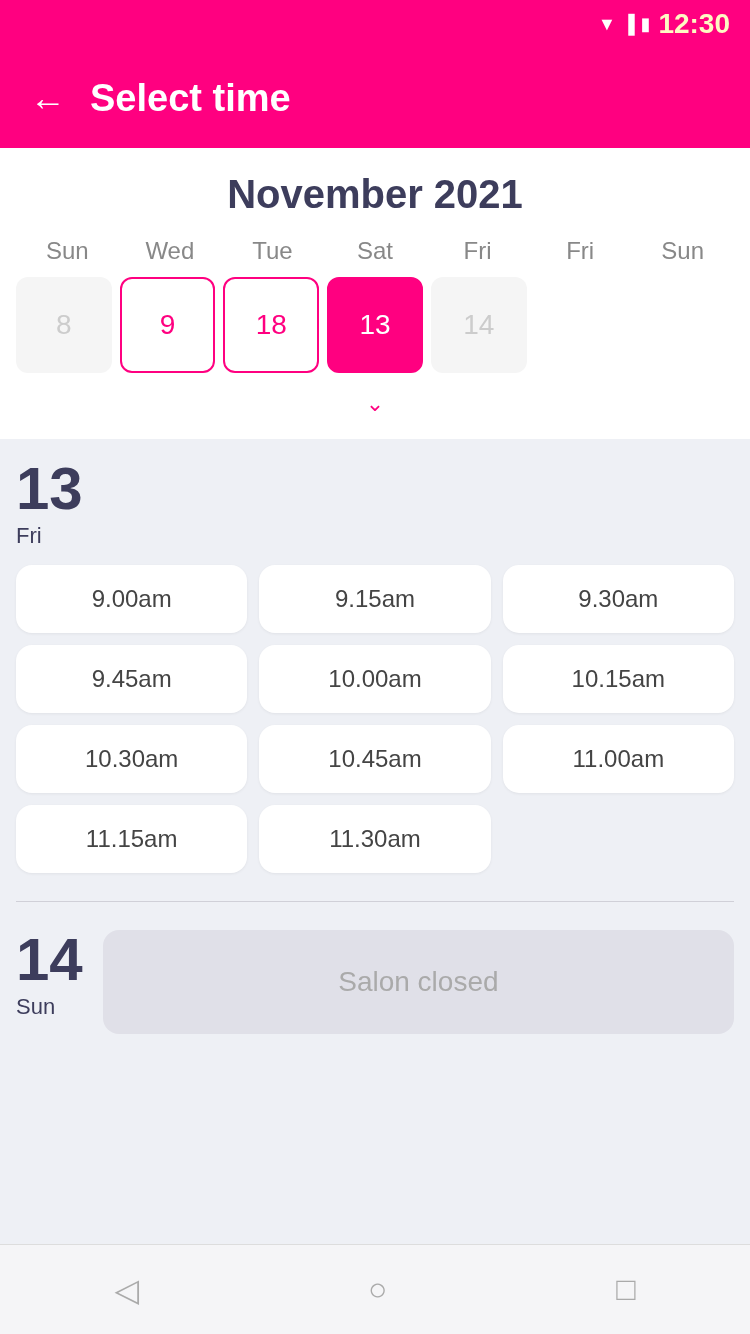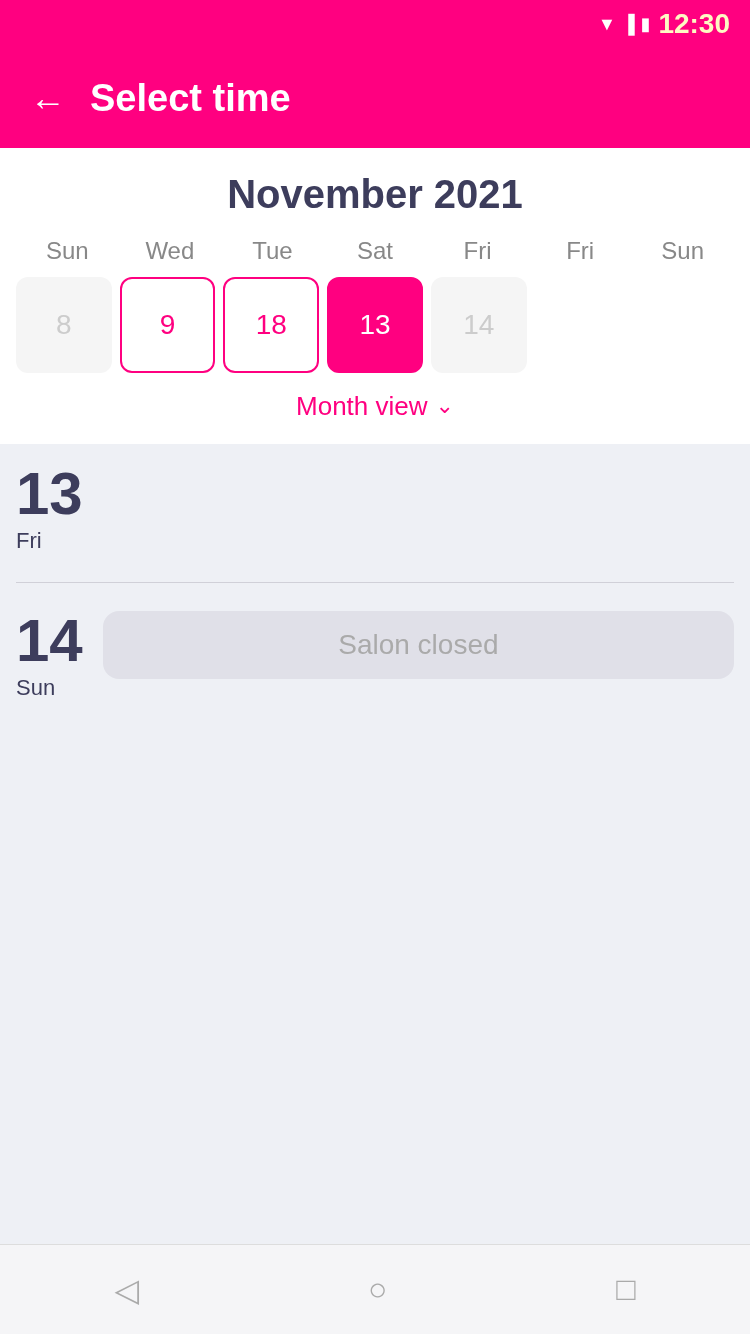--- a/index.html
+++ b/index.html
@@ -186,21 +186,21 @@
     .day-divider {
       height: 1px;
       background: #d0d0d8;
       margin: 28px 0;
     }
 
     
     .salon-closed-box {
       background: #e0e0e8;
       border-radius: 16px;
-      padding: 18px 20px;
+      padding: 36px 20px;
       text-align: center;
       color: #aaa;
       font-size: 28px;
     }
 
     
     .bottom-nav {
       background: #f5f5f7;
       height: 90px;
       display: flex;
@@ -254,33 +254,45 @@
   <div class="dates-row">
 
   <div class="date-cell inactive">8</div>
       <div class="date-cell selectable">9</div>
       <div class="date-cell selectable">18</div>
       <div class="date-cell selected">13</div>
       <div class="date-cell inactive">14</div>
     </div>
 
   <div class="month-view-row">
-    <span class="month-view-label">Month view</span>
     <span class="chevron-down">⌄</span>
   </div>
 </div>
 
 <div class="schedule-section">
 
 <div class="day-block">
       <div class="day-header">
         <div class="day-info">
           <div class="day-number">13</div>
           <div class="day-name">Fri</div>
         </div>
+      </div>
+      <div class="time-slots-grid">
+        <div class="time-slot">9.00am</div>
+        <div class="time-slot">9.15am</div>
+        <div class="time-slot">9.30am</div>
+        <div class="time-slot">9.45am</div>
+        <div class="time-slot">10.00am</div>
+        <div class="time-slot">10.15am</div>
+        <div class="time-slot">10.30am</div>
+        <div class="time-slot">10.45am</div>
+        <div class="time-slot">11.00am</div>
+        <div class="time-slot">11.15am</div>
+        <div class="time-slot">11.30am</div>
       </div>
     </div>
     <div class="day-divider"></div>
     <div class="day-block">
       <div class="day-header">
         <div class="day-info">
           <div class="day-number">14</div>
           <div class="day-name">Sun</div>
         </div>
         <div class="salon-closed-box" style="flex: 1 1 0%;">Salon closed</div>

